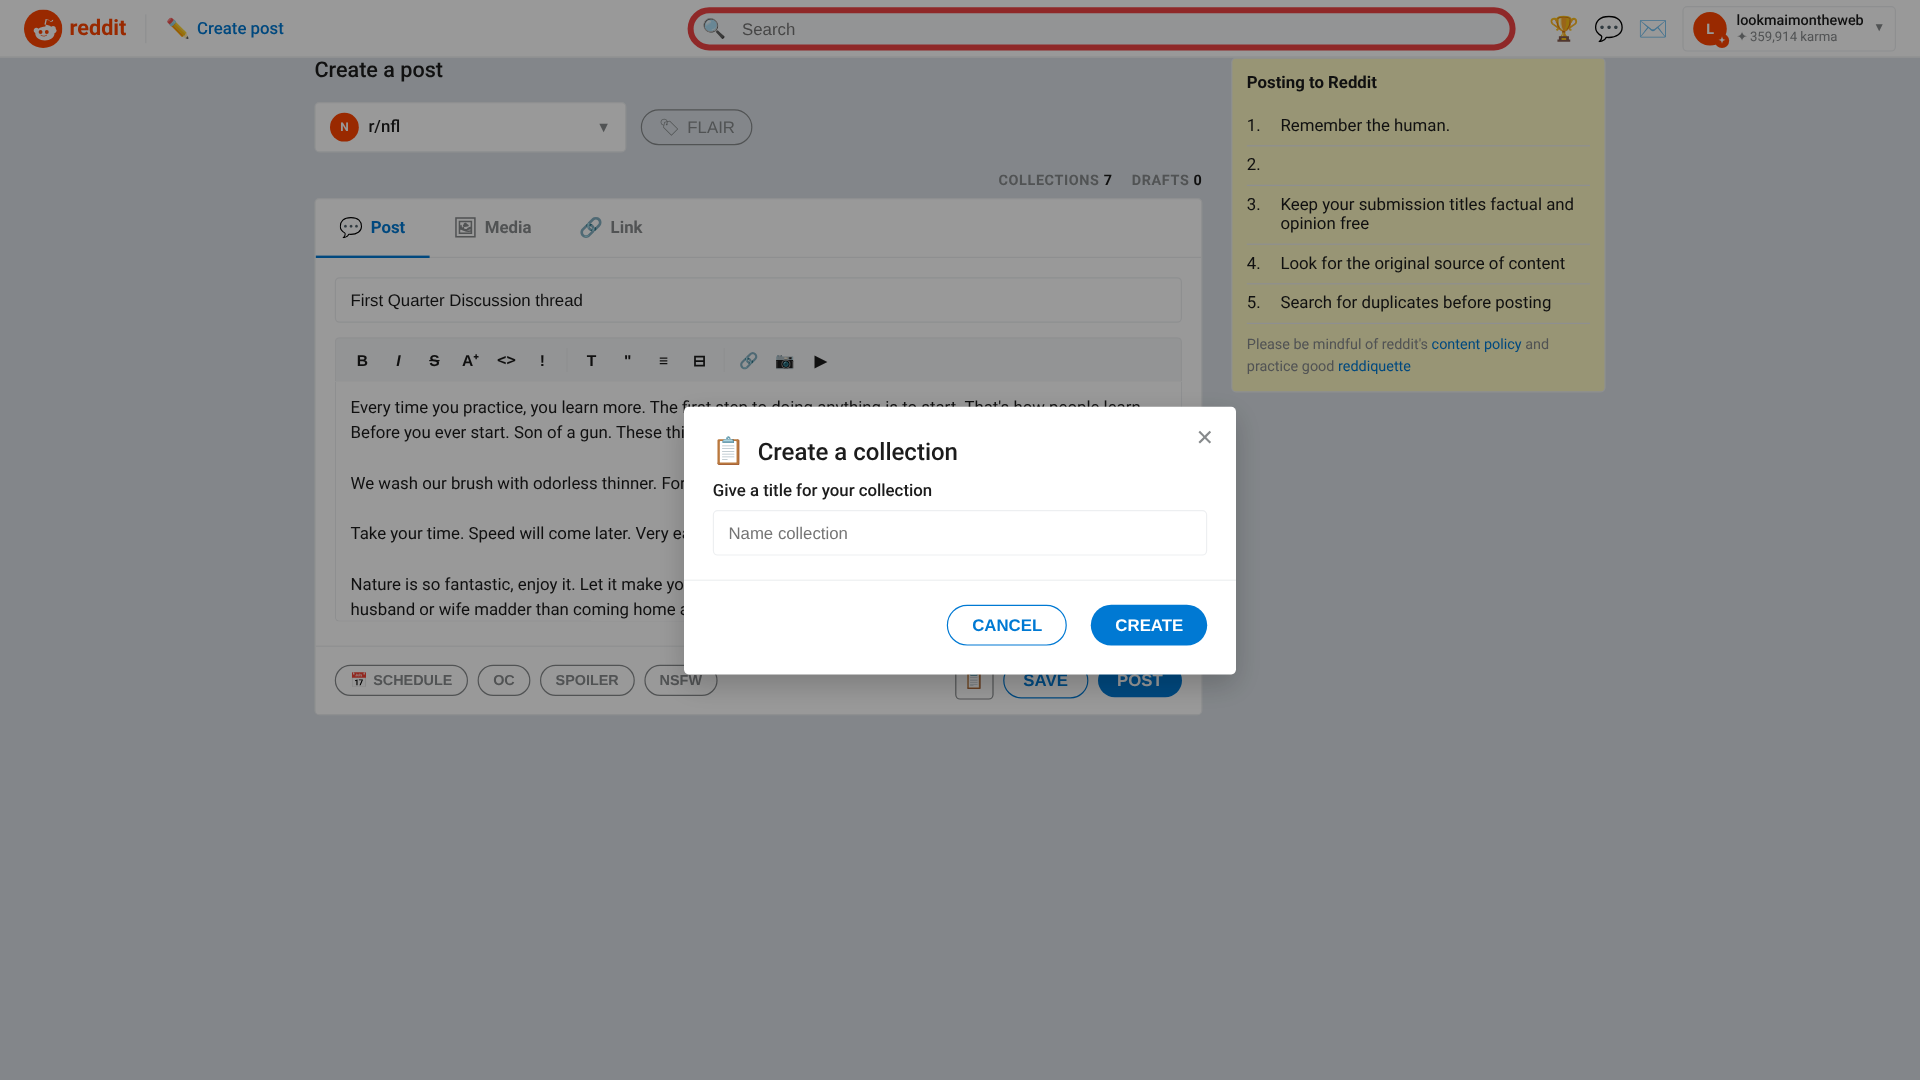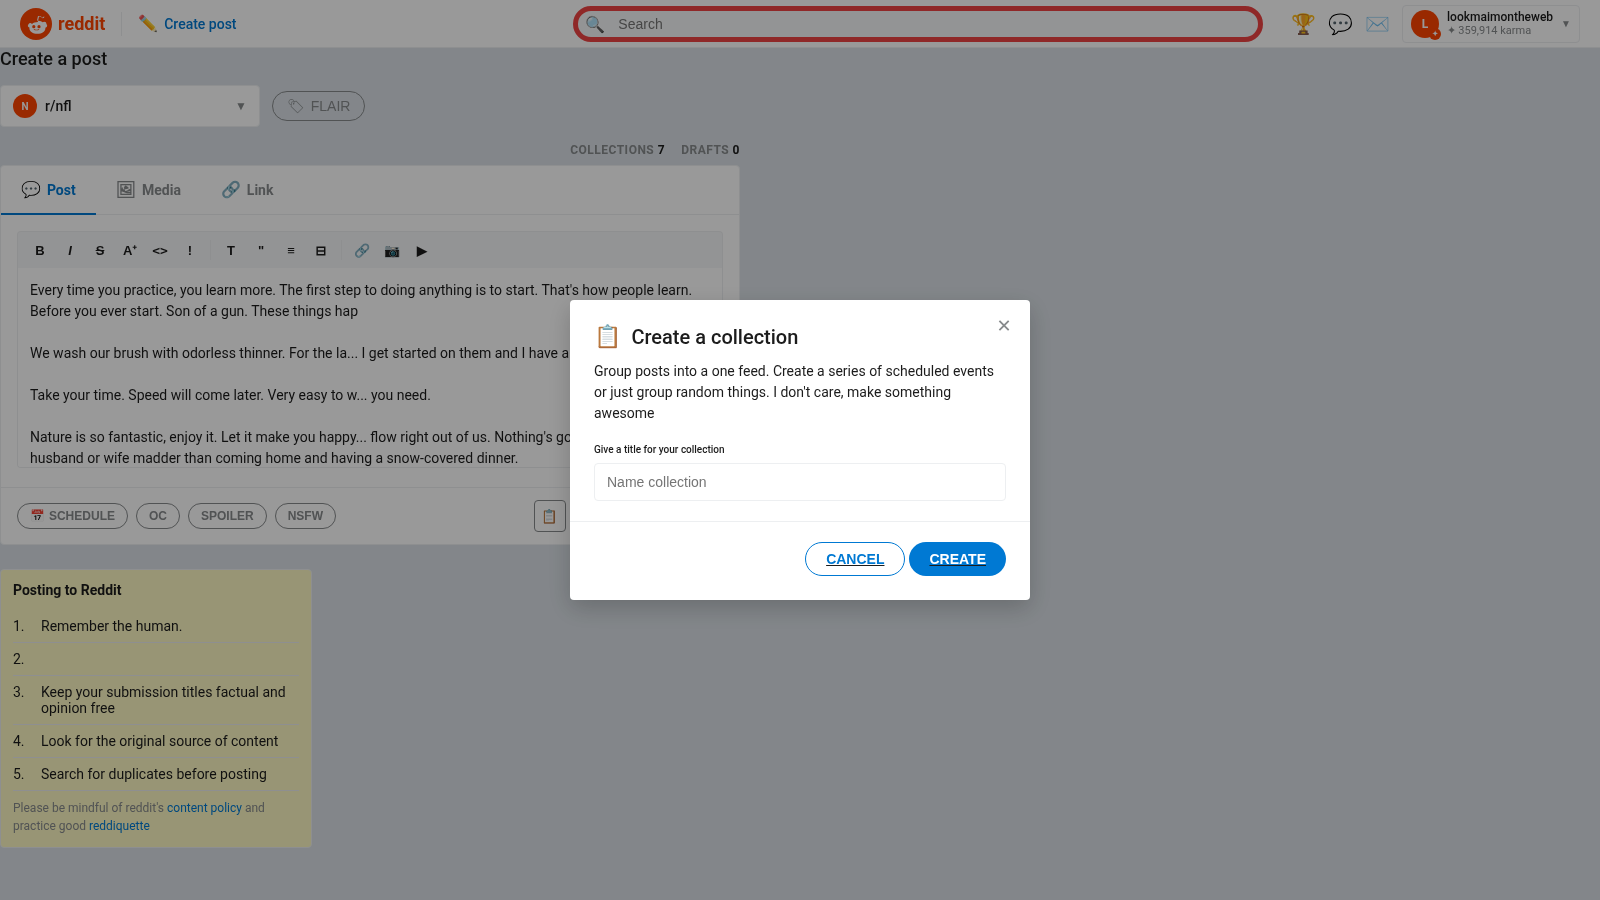--- a/index.html
+++ b/index.html
@@ -139,21 +139,20 @@
       align-items: center;
       gap: 2px;
     }
 
     
     .main-content {
       margin-top: 48px;
       display: flex;
       justify-content: center;
       gap: 24px;
-      flex-direction: column;
     }
     .post-form-area {
       width: 740px;
     }
     .page-title {
       font-size: 18px;
       font-weight: 500;
       color: #1c1c1c;
       margin-bottom: 16px;
     }
@@ -472,40 +471,39 @@
       font-size: 22px;
       color: #1c1c1c;
     }
     .modal-desc {
       font-size: 14px;
       color: #1c1c1c;
       line-height: 1.5;
       margin-bottom: 20px;
     }
     .modal-label {
-      font-size: 10px;
+      font-size: 14px;
       font-weight: 500;
       color: #1c1c1c;
       margin-bottom: 8px;
     }
     .modal-input {
       width: 100%;
       border: 1px solid #edeff1;
       border-radius: 4px;
       padding: 10px 12px;
       font-size: 14px;
       color: #878a8c;
       outline: none;
       margin-bottom: 20px;
     }
     .modal-footer {
       display: flex;
       justify-content: flex-end;
-      gap: 4px;
-      text-decoration: underline;
+      gap: 20px;
     }
     .modal-cancel-btn {
       border: 1px solid #0079d3;
       border-radius: 20px;
       padding: 8px 20px;
       font-size: 14px;
       font-weight: 700;
       color: #0079d3;
       cursor: pointer;
       background: transparent;
@@ -599,20 +597,21 @@
           <span class="tab-icon">🖼</span>
           <span>Media</span>
         </div>
         <div class="tab">
           <span class="tab-icon">🔗</span>
           <span>Link</span>
         </div>
       </div>
 
       <div class="post-content">
+        <input type="text" class="post-title-input" value="First Quarter Discussion thread" style="">
 
         
         <div class="toolbar">
           <button class="toolbar-btn">
               <b>B</b>
             </button>
           <button class="toolbar-btn">
               <i>I</i>
             </button>
           <button class="toolbar-btn">
@@ -693,21 +692,20 @@
   </div>
 </div>
 
 <div class="modal-overlay">
   <div class="modal">
     <button class="modal-close">✕</button>
     <div class="modal-title">
       <span class="modal-title-icon">📋</span>
       <span>Create a collection</span>
     </div>
-    <p class="modal-desc">Group posts into a one feed. Create a series of scheduled events or just group random things. I don't care, make something awesome</p>
     <p class="modal-label">Give a title for your collection</p>
     <input type="text" class="modal-input" placeholder="Name collection" style="">
     <div class="modal-footer-divider"></div>
     <div class="modal-footer">
       <button class="modal-cancel-btn">CANCEL</button>
       <button class="modal-create-btn">CREATE</button>
     </div>
   </div>
 </div>
 

